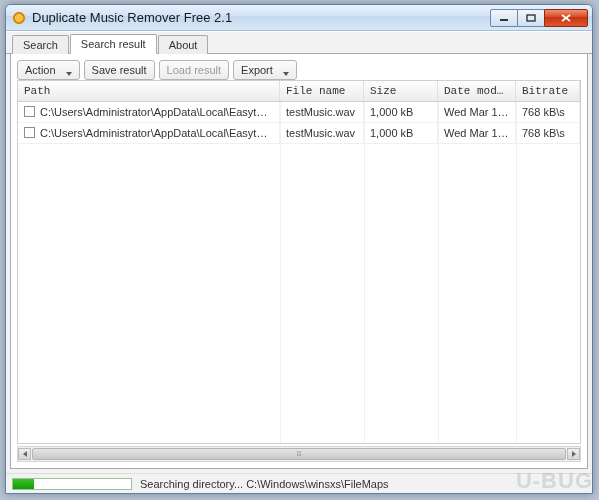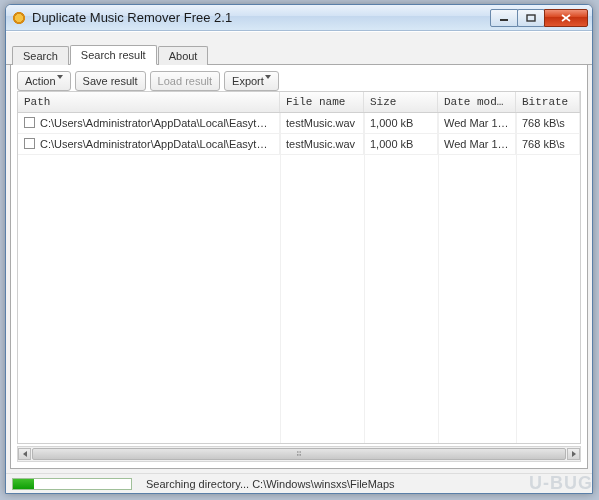--- a/index.html
+++ b/index.html
@@ -11,28 +11,28 @@
 .title-icon { width: 14px; height: 14px; background: radial-gradient(circle, #f6c243 40%, #d68a14 42%, #d68a14 60%, transparent 62%); border-radius: 50%; margin: 0 6px 0 2px; }
 .title-text { color: #1a1a1a; flex: 1; font-size: 13px; }
 .win-btns { display: flex; gap: 0; }
 .win-btn { width: 28px; height: 18px; border: 1px solid #6a89ab; background: linear-gradient(#f2f6fb, #cfe0f1); border-radius: 2px; display: flex; align-items: center; justify-content: center; margin-left: -1px; }
 .win-btn.min { border-radius: 2px 0 0 2px; }
 .win-btn.close { background: linear-gradient(#f08f74, #d9471f 45%, #c63410 46%, #e0562e); border-color: #8c2d12; border-radius: 0 2px 2px 0; width: 44px; }
 .win-btn svg { display: block; }
 
 .client { background: #f2f2f2; flex: 1; display: flex; flex-direction: column; border-top: 1px solid #fff; }
 
-.tabs { display: flex; align-items: flex-end; padding: 2px 6px 0 6px; height: 33px; border-bottom: 1px solid #aaa; background: #f2f2f2; }
+.tabs { display: flex; align-items: flex-end; padding: 2px 6px 0 6px; height: 22px; border-bottom: 1px solid #aaa; background: #f2f2f2; }
 .tab { padding: 3px 10px; border: 1px solid #aaa; border-bottom: none; background: #eee; border-radius: 2px 2px 0 0; margin-right: 1px; color: #333; position: relative; top: 1px; }
 .tab.active { background: #fff; top: 1px; border-bottom: 1px solid #fff; z-index: 2; }
 
 .tabpane { background: #fff; border: 1px solid #aaa; border-top: none; margin: 0 4px 4px 4px; flex: 1; display: flex; flex-direction: column; padding: 6px; }
 
 .toolbar { display: flex; gap: 4px; flex-wrap: wrap; }
-.tbtn { border: 1px solid #b4b4b4; background: linear-gradient(#fcfcfc, #ececec); padding: 3px 7px; border-radius: 3px; color: #333; display: inline-flex; align-items: flex-start; gap: 1px; }
+.tbtn { border: 1px solid #b4b4b4; background: linear-gradient(#fcfcfc, #ececec); padding: 3px 7px; border-radius: 3px; color: #333; display: inline-flex; align-items: flex-end; gap: 10px; }
 .tbtn.disabled { color: #9a9a9a; }
 .caret { width: 0; height: 0; border-left: 3px solid transparent; border-right: 3px solid transparent; border-top: 4px solid #555; }
 
 .summary { text-align: right; font-weight: bold; margin: 6px 2px 2px; color: #222; }
 
 .grid-wrap { flex: 1; border: 1px solid #cfcfcf; overflow: hidden; display: flex; flex-direction: column; }
 .grid-header { display: flex; background: linear-gradient(#fdfdfd,#ececec); border-bottom: 1px solid #d0d0d0; font-family: Liberation Mono, monospace; }
 .col { padding: 4px 6px; border-right: 1px solid #e0e0e0; color: #333; white-space: nowrap; overflow: hidden; text-overflow: ellipsis; }
 .col-path { width: 262px; }
 .col-file { width: 84px; }
@@ -48,26 +48,26 @@
 .vl { position: absolute; top: 0; bottom: 0; width: 1px; background: #f0f0f0; }
 
 .hscroll { height: 16px; margin-top: 2px; background: #f0f0f0; border: 1px solid #d6d6d6; position: relative; }
 .hscroll .thumb { position: absolute; left: 14px; right: 14px; top: 1px; bottom: 1px; background: linear-gradient(#e5e5e5,#c8c8c8); border: 1px solid #b5b5b5; border-radius: 2px; }
 .hscroll .arr { position: absolute; top: 1px; bottom: 1px; width: 13px; background: linear-gradient(#eee,#d6d6d6); border: 1px solid #bcbcbc; display:flex;align-items:center;justify-content:center; }
 .hscroll .arr.l { left: 0; } .hscroll .arr.r { right: 0; }
 .tri-l { border-right: 4px solid #666; border-top: 3px solid transparent; border-bottom: 3px solid transparent; }
 .tri-r { border-left: 4px solid #666; border-top: 3px solid transparent; border-bottom: 3px solid transparent; }
 .tri-mark { font-size:8px; color:#666; }
 
-.statusbar { height: 20px; display: flex; align-items: center; padding: 8px 6px; gap: 14px; background: #f2f2f2; border-top: 1px solid #ddd; }
+.statusbar { height: 20px; display: flex; align-items: center; padding: 8px 6px; gap: 8px; background: #f2f2f2; border-top: 1px solid #ddd; }
 .progress { width: 120px; height: 12px; border: 1px solid #a0c099; background: #fff; position: relative; }
 .progress-fill { position: absolute; left: 0; top: 0; bottom: 0; width: 18%; background: linear-gradient(#3fbf2b,#0e9e06); }
 .status-text { color: #333; }
 
-.watermark { position: absolute; right: 6px; bottom: 6px; font-size: 18px; font-weight: bold; color: rgba(120,140,160,.25); letter-spacing: 1px; pointer-events: none; }
+.watermark { position: absolute; right: 6px; bottom: 6px; font-size: 22px; font-weight: bold; color: rgba(120,140,160,.25); letter-spacing: 1px; pointer-events: none; }
 </style>
 </head>
 <body>
 
 <div class="window">
   <div class="titlebar">
     <div class="title-icon"></div>
     <div class="title-text">Duplicate Music Remover Free 2.1</div>
     <div class="win-btns">
       <div class="win-btn min">

